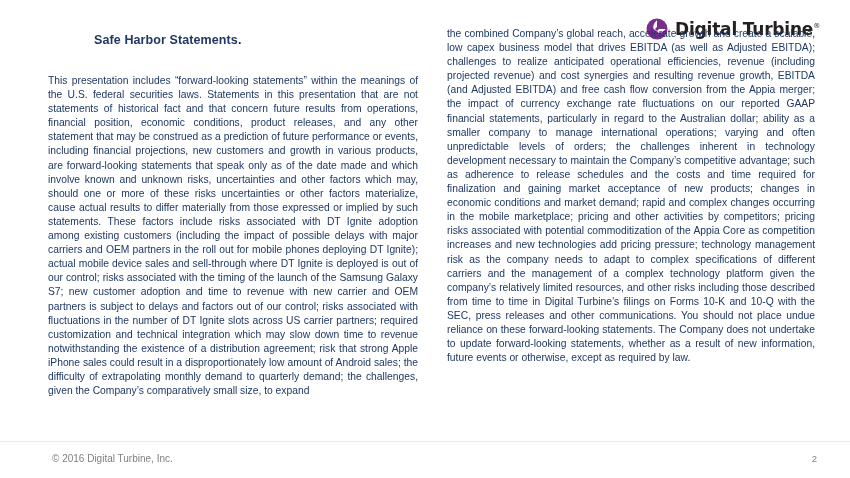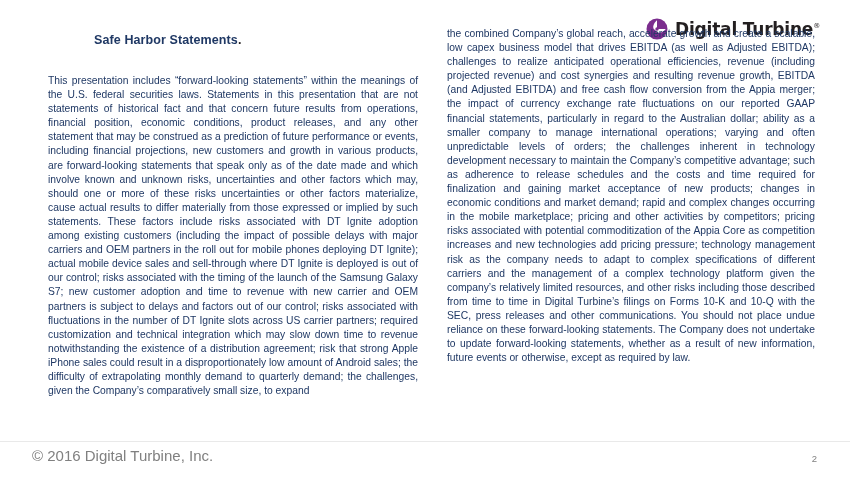--- a/index.html
+++ b/index.html
@@ -97,23 +97,23 @@
   .footer-rule {
     position: absolute;
     left: 0;
     right: 0;
     bottom: 36px;
     height: 0;
     border-top: 1px solid #e9e9e9;
   }
   .copyright {
     position: absolute;
-    left: 32px;
+    left: 52px;
     bottom: 14px;
-    font-size: 15px;
+    font-size: 10px;
     color: #808080;
   }
   .page-number {
     position: absolute;
     right: 33px;
     bottom: 14px;
     font-size: 9.5px;
     color: #808080;
   }
 </style>

